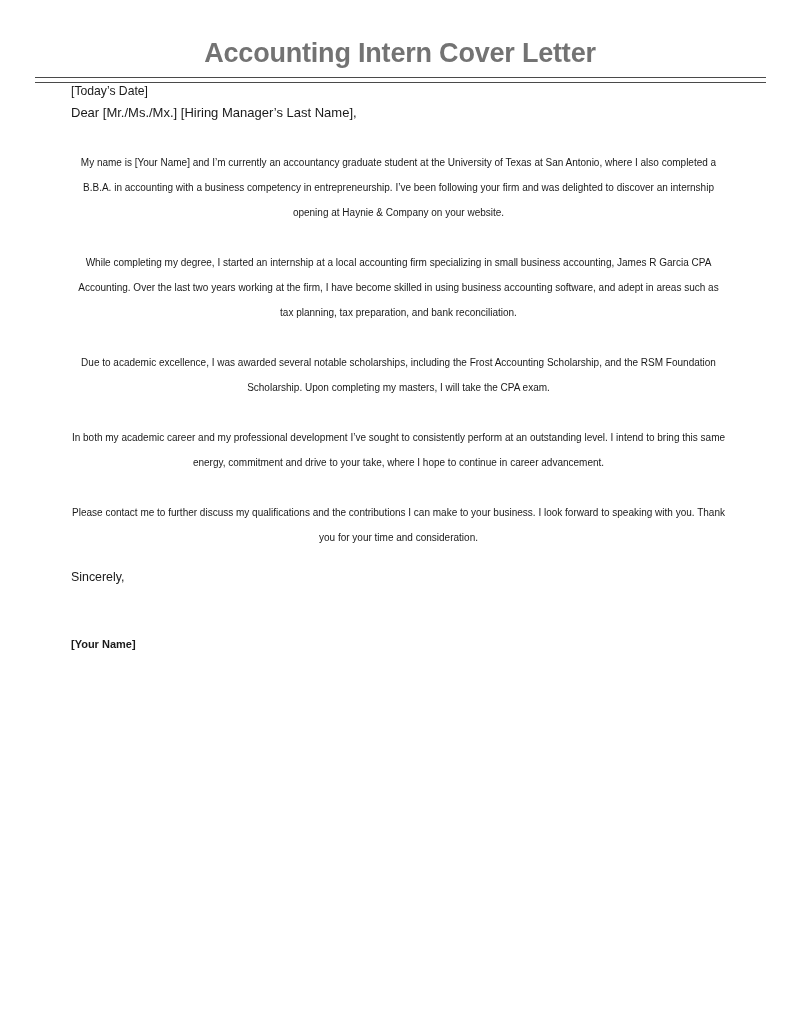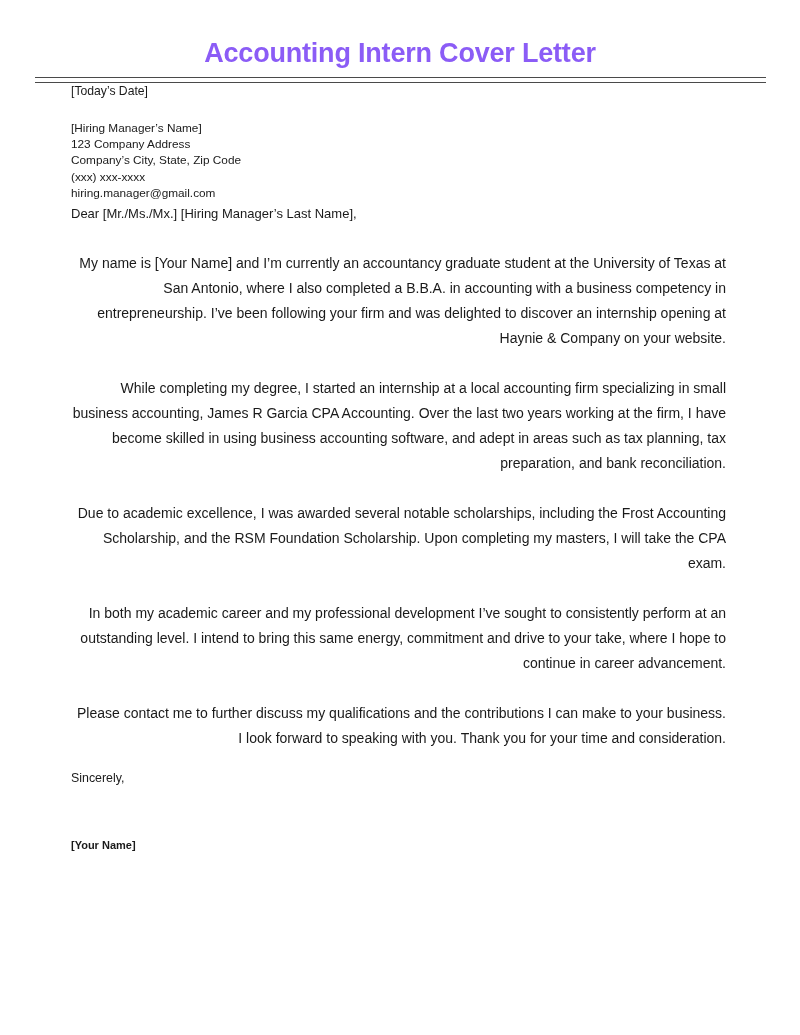--- a/index.html
+++ b/index.html
@@ -28,21 +28,21 @@
   .letter-header {
     padding-top: 36px;
   }
   .doc-title {
     margin: 0;
     text-align: center;
     font-size: 27px;
     font-weight: bold;
     letter-spacing: -0.2px;
     line-height: 34px;
-    color: #8b5cf6;
+    color: #737373;
   }
   .rule {
     height: 0;
     border: 0;
     border-top: 1.3px solid #4a4a4a;
     margin: 0 auto;
     width: 731px;
   }
   .rule-top { margin-top: 7px; }
   .rule-bottom { margin-top: 4px; }
@@ -78,24 +78,24 @@
     font-size: 11.8px;
     line-height: 16.2px;
   }
 
   .salutation {
     font-size: 13px;
     line-height: 25px;
   }
 
   .para {
-    font-size: 14px;
+    font-size: 10px;
     line-height: 25px;
     margin-top: 25px;
-    text-align: right;
+    text-align: center;
   }
 
   .closing {
     font-size: 12.4px;
     line-height: 25px;
     margin-top: 15px;
   }
 
   .signature {
     font-size: 11px;
@@ -116,27 +116,20 @@
 
 
     <div class="rule rule-bottom"></div>
   </div>
 
   <div class="letter-body">
     <div class="body-inner">
 
       <div class="date-line">[Today’s Date]</div>
 
-      <div class="recipient-block">
-        <div class="recipient-line">[Hiring Manager’s Name]</div>
-        <div class="recipient-line">123 Company Address</div>
-        <div class="recipient-line">Company’s City, State, Zip Code</div>
-        <div class="recipient-line">(xxx) xxx-xxxx</div>
-        <div class="recipient-line">hiring.manager@gmail.com</div>
-      </div>
 
       <div class="salutation">Dear [Mr./Ms./Mx.] [Hiring Manager’s Last Name],</div>
 
       <p class="para">My name is [Your Name] and I’m currently an accountancy graduate student at the University of Texas at San Antonio, where I also completed a B.B.A. in accounting with a business competency in entrepreneurship. I’ve been following your firm and was delighted to discover an internship opening at Haynie &amp; Company on your website.</p>
 
       <p class="para">While completing my degree, I started an internship at a local accounting firm specializing in small business accounting, James R Garcia CPA Accounting. Over the last two years working at the firm, I have become skilled in using business accounting software, and adept in areas such as tax planning, tax preparation, and bank reconciliation.</p>
 
       <p class="para">Due to academic excellence, I was awarded several notable scholarships, including the Frost Accounting Scholarship, and the RSM Foundation Scholarship. Upon completing my masters, I will take the CPA exam.</p>
 
       <p class="para">In both my academic career and my professional development I’ve sought to consistently perform at an outstanding level. I intend to bring this same energy, commitment and drive to your take, where I hope to continue in career advancement.</p>

